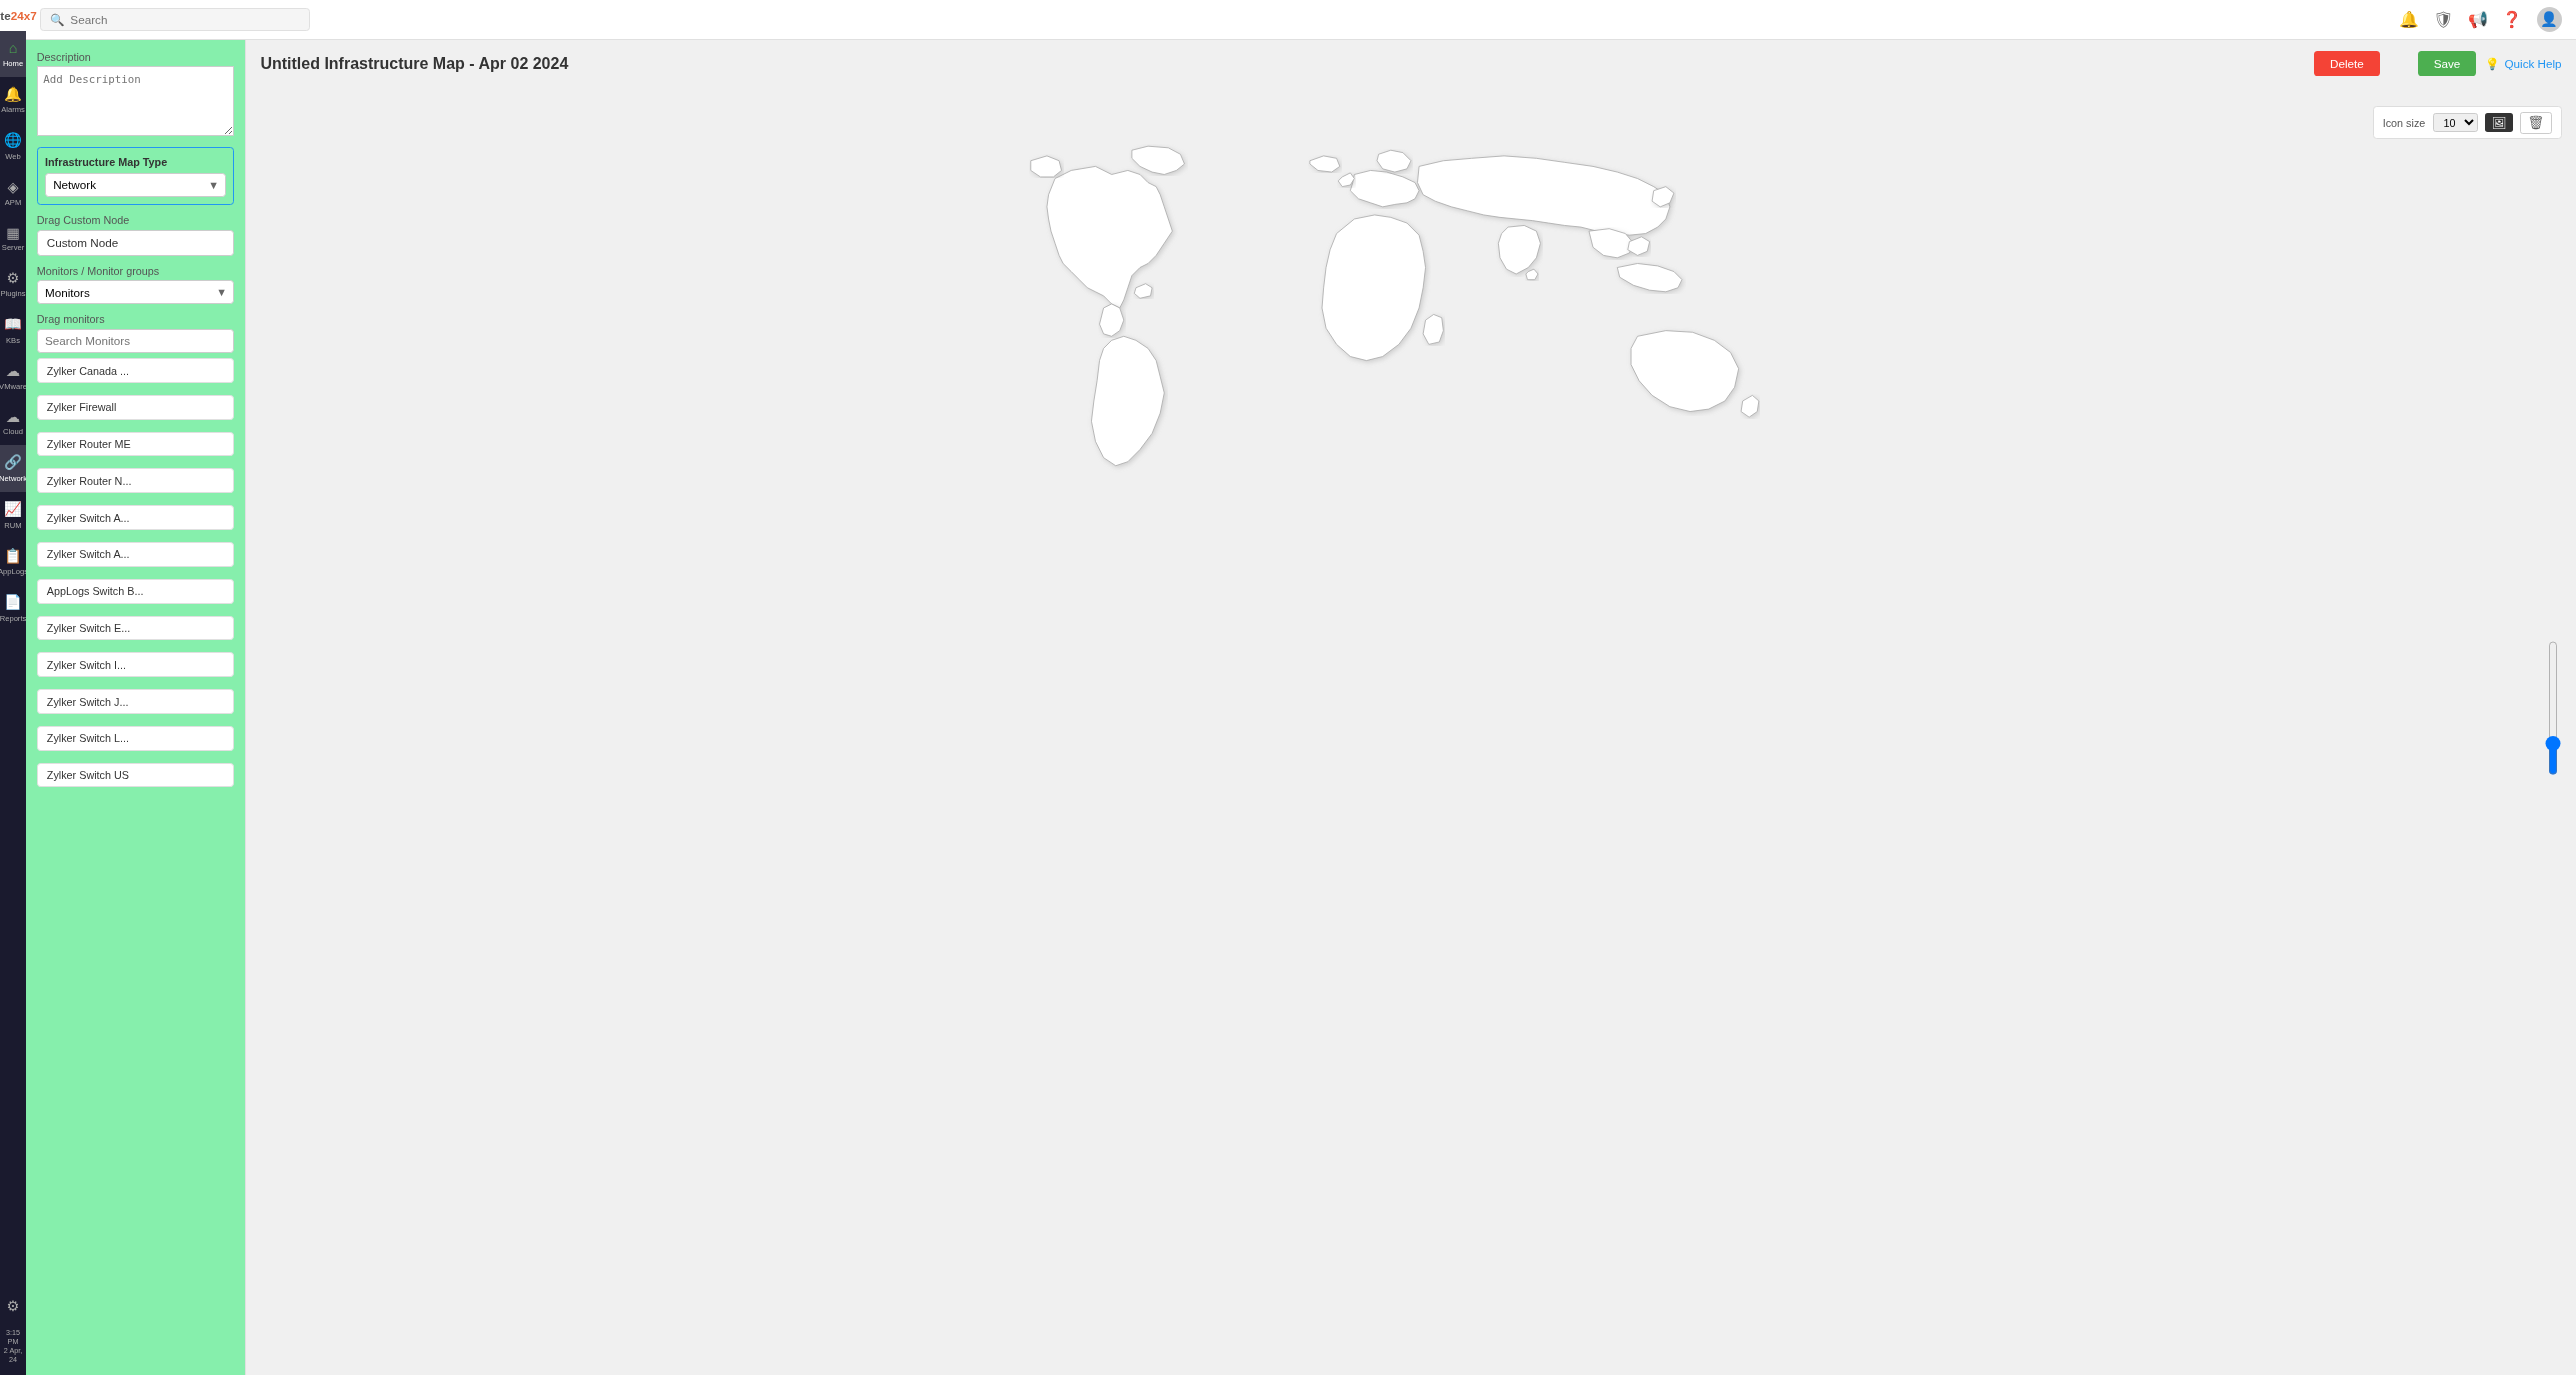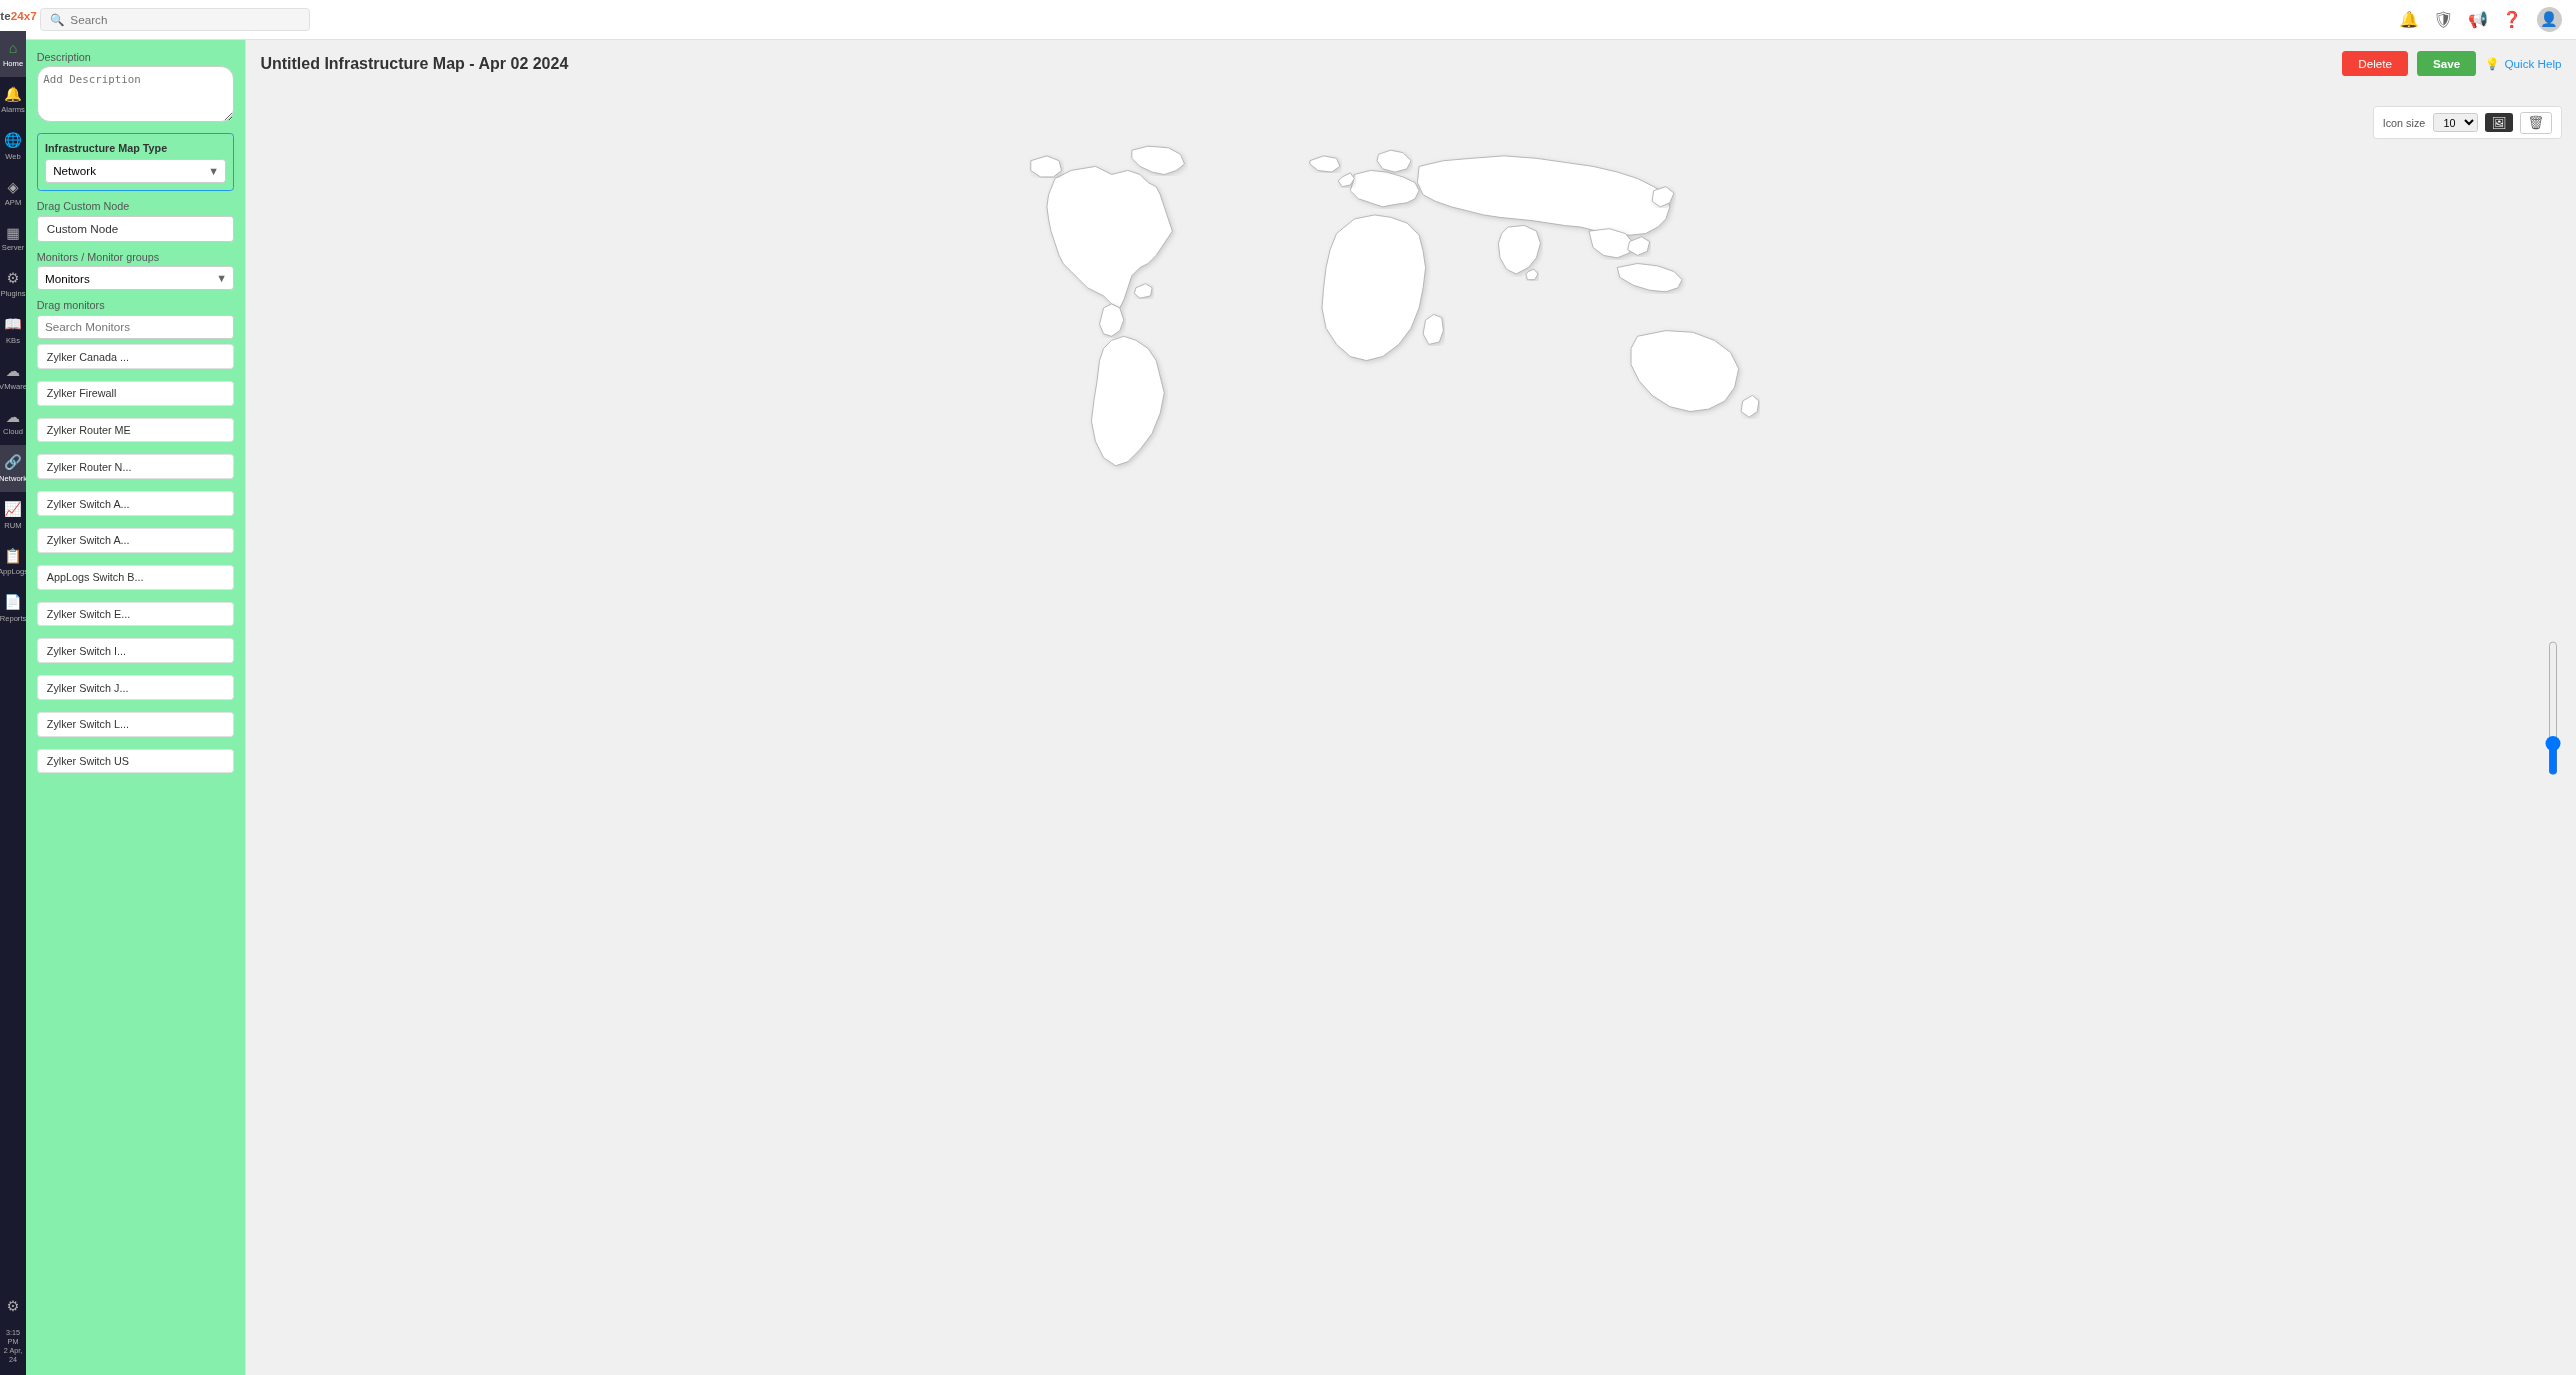--- a/index.html
+++ b/index.html
@@ -156,23 +156,23 @@
     #left-panel::-webkit-scrollbar-thumb { background: #ccc; border-radius: 1.8px; }
 
     .panel-label {
       font-size: 10.8px;
       color: #555;
       font-weight: 500;
       margin-bottom: 3.6px;
     }
     .description-textarea {
       width: 100%;
-      height: 56px;
+      height: 70px;
       border: 0.9px solid #ccc;
-      border-radius: 13px;
+      border-radius: 0;
       padding: 5.4px;
       font-size: 10.8px;
       resize: vertical;
       color: #999;
       outline: none;
     }
     .map-type-section {
       border: 1.8px solid #2196f3;
       border-radius: 3.6px;
       padding: 7.2px;
@@ -288,21 +288,22 @@
       font-weight: 500;
     }
     .btn-save {
       background: #4caf50;
       color: #fff;
       border: none;
       padding: 6.3px 16px;
       border-radius: 3.6px;
       font-size: 11.7px;
       cursor: pointer;
-      font-weight: 700;
+      font-weight: 400;
+      margin-left: 29px;
     }
     .quick-help {
       display: flex;
       align-items: center;
       gap: 4.5px;
       color: #2196f3;
       font-size: 11.7px;
       cursor: pointer;
     }
 

